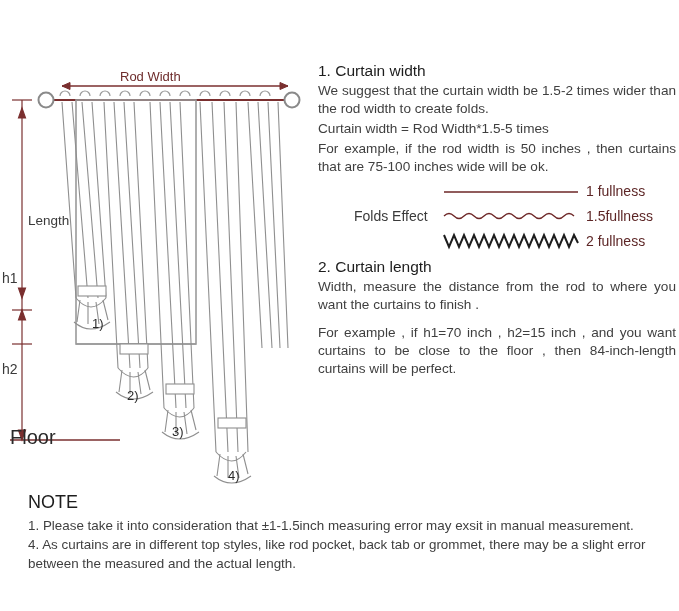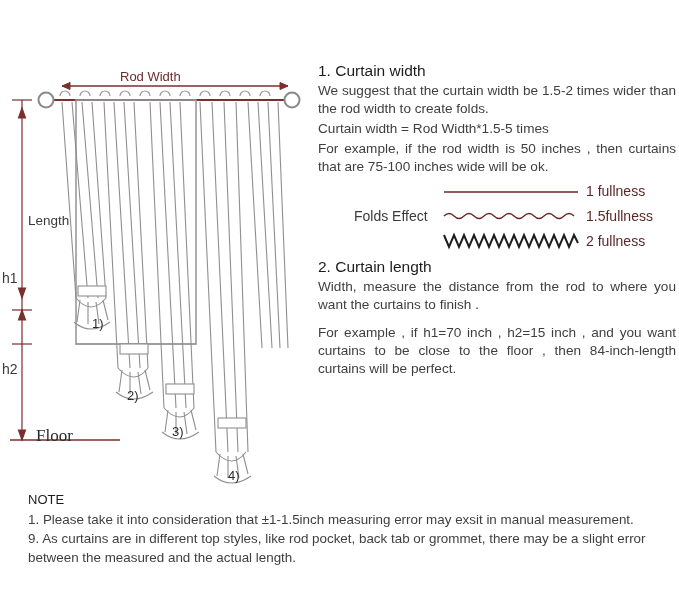--- a/index.html
+++ b/index.html
@@ -60,25 +60,24 @@
     left: 2px;
     top: 222px;
     font-size: 14px;
   }
   .h2-label {
     left: 2px;
     top: 313px;
     font-size: 14px;
   }
   .floor-label {
-    left: 36px;
+    left: 10px;
     top: 378px;
-    font-size: 17px;
+    font-size: 20px;
     color: #2a2a2a;
-    font-family: Liberation Serif, serif;
   }
   .num-label {
     font-size: 13px;
     color: #2a2a2a;
   }
   .n1 { left: 92px; top: 268px; }
   .n2 { left: 127px; top: 340px; }
   .n3 { left: 172px; top: 376px; }
   .n4 { left: 228px; top: 420px; }
 
@@ -133,21 +132,21 @@
     left: 124px;
   }
 
   #note {
     position: absolute;
     left: 28px;
     top: 492px;
     width: 632px;
   }
   .note-head {
-    font-size: 13px;
+    font-size: 18px;
     color: #1d1d1d;
     margin-bottom: 3px;
   }
   .note-line {
     font-size: 13.4px;
     line-height: 19px;
     color: #3f3f3f;
   }
 </style>
 </head>
@@ -278,16 +277,16 @@
       <div class="sec-head">2. Curtain length</div>
       <p class="para">Width, measure the distance from the rod to where you want the curtains to finish .</p>
       <div class="gap"></div>
       <p class="para">For example , if h1=70 inch , h2=15 inch , and you want curtains to be close to the floor , then 84-inch-length curtains will be perfect.</p>
     </div>
   </div>
 
   <div id="note">
     <div class="note-head">NOTE</div>
     <div class="note-line">1. Please take it into consideration that ±1-1.5inch measuring error may exsit in manual measurement.</div>
-    <div class="note-line">9. As curtains are in different top styles, like rod pocket, back tab or grommet, there may be a slight error between the measured and the actual length.</div>
+    <div class="note-line">4. As curtains are in different top styles, like rod pocket, back tab or grommet, there may be a slight error between the measured and the actual length.</div>
   </div>
 
 </div>
 
 </body></html>

